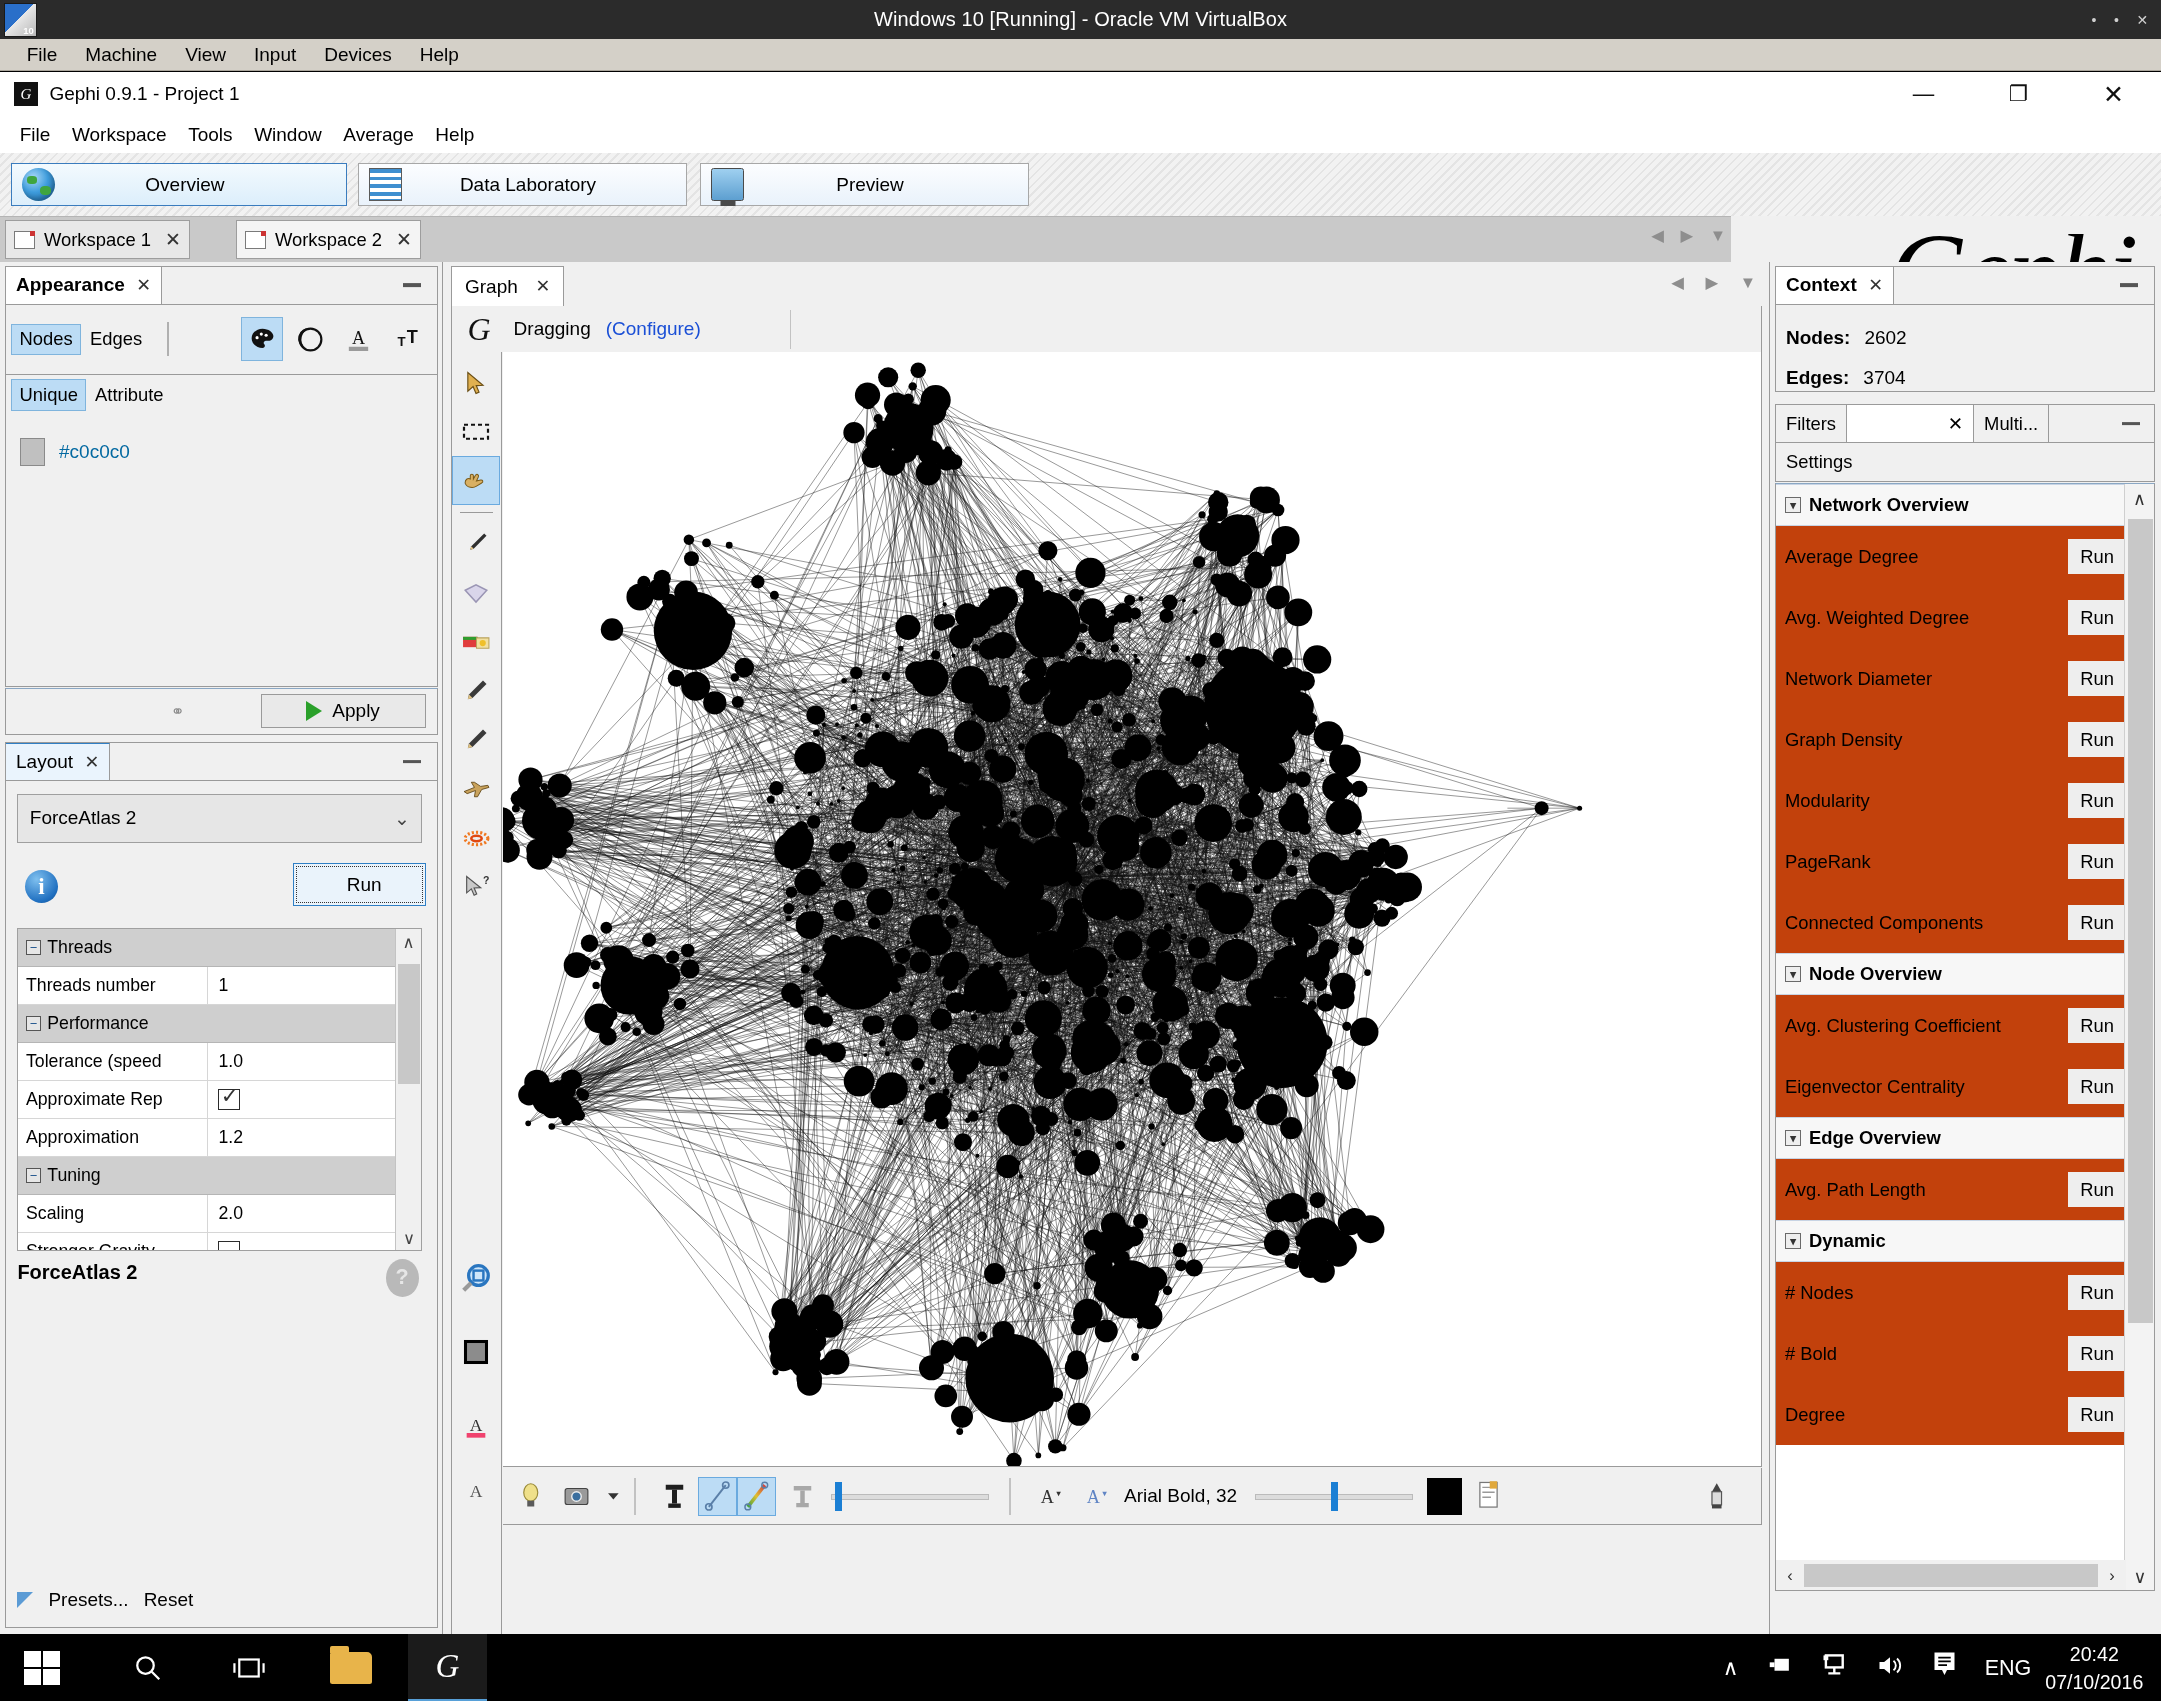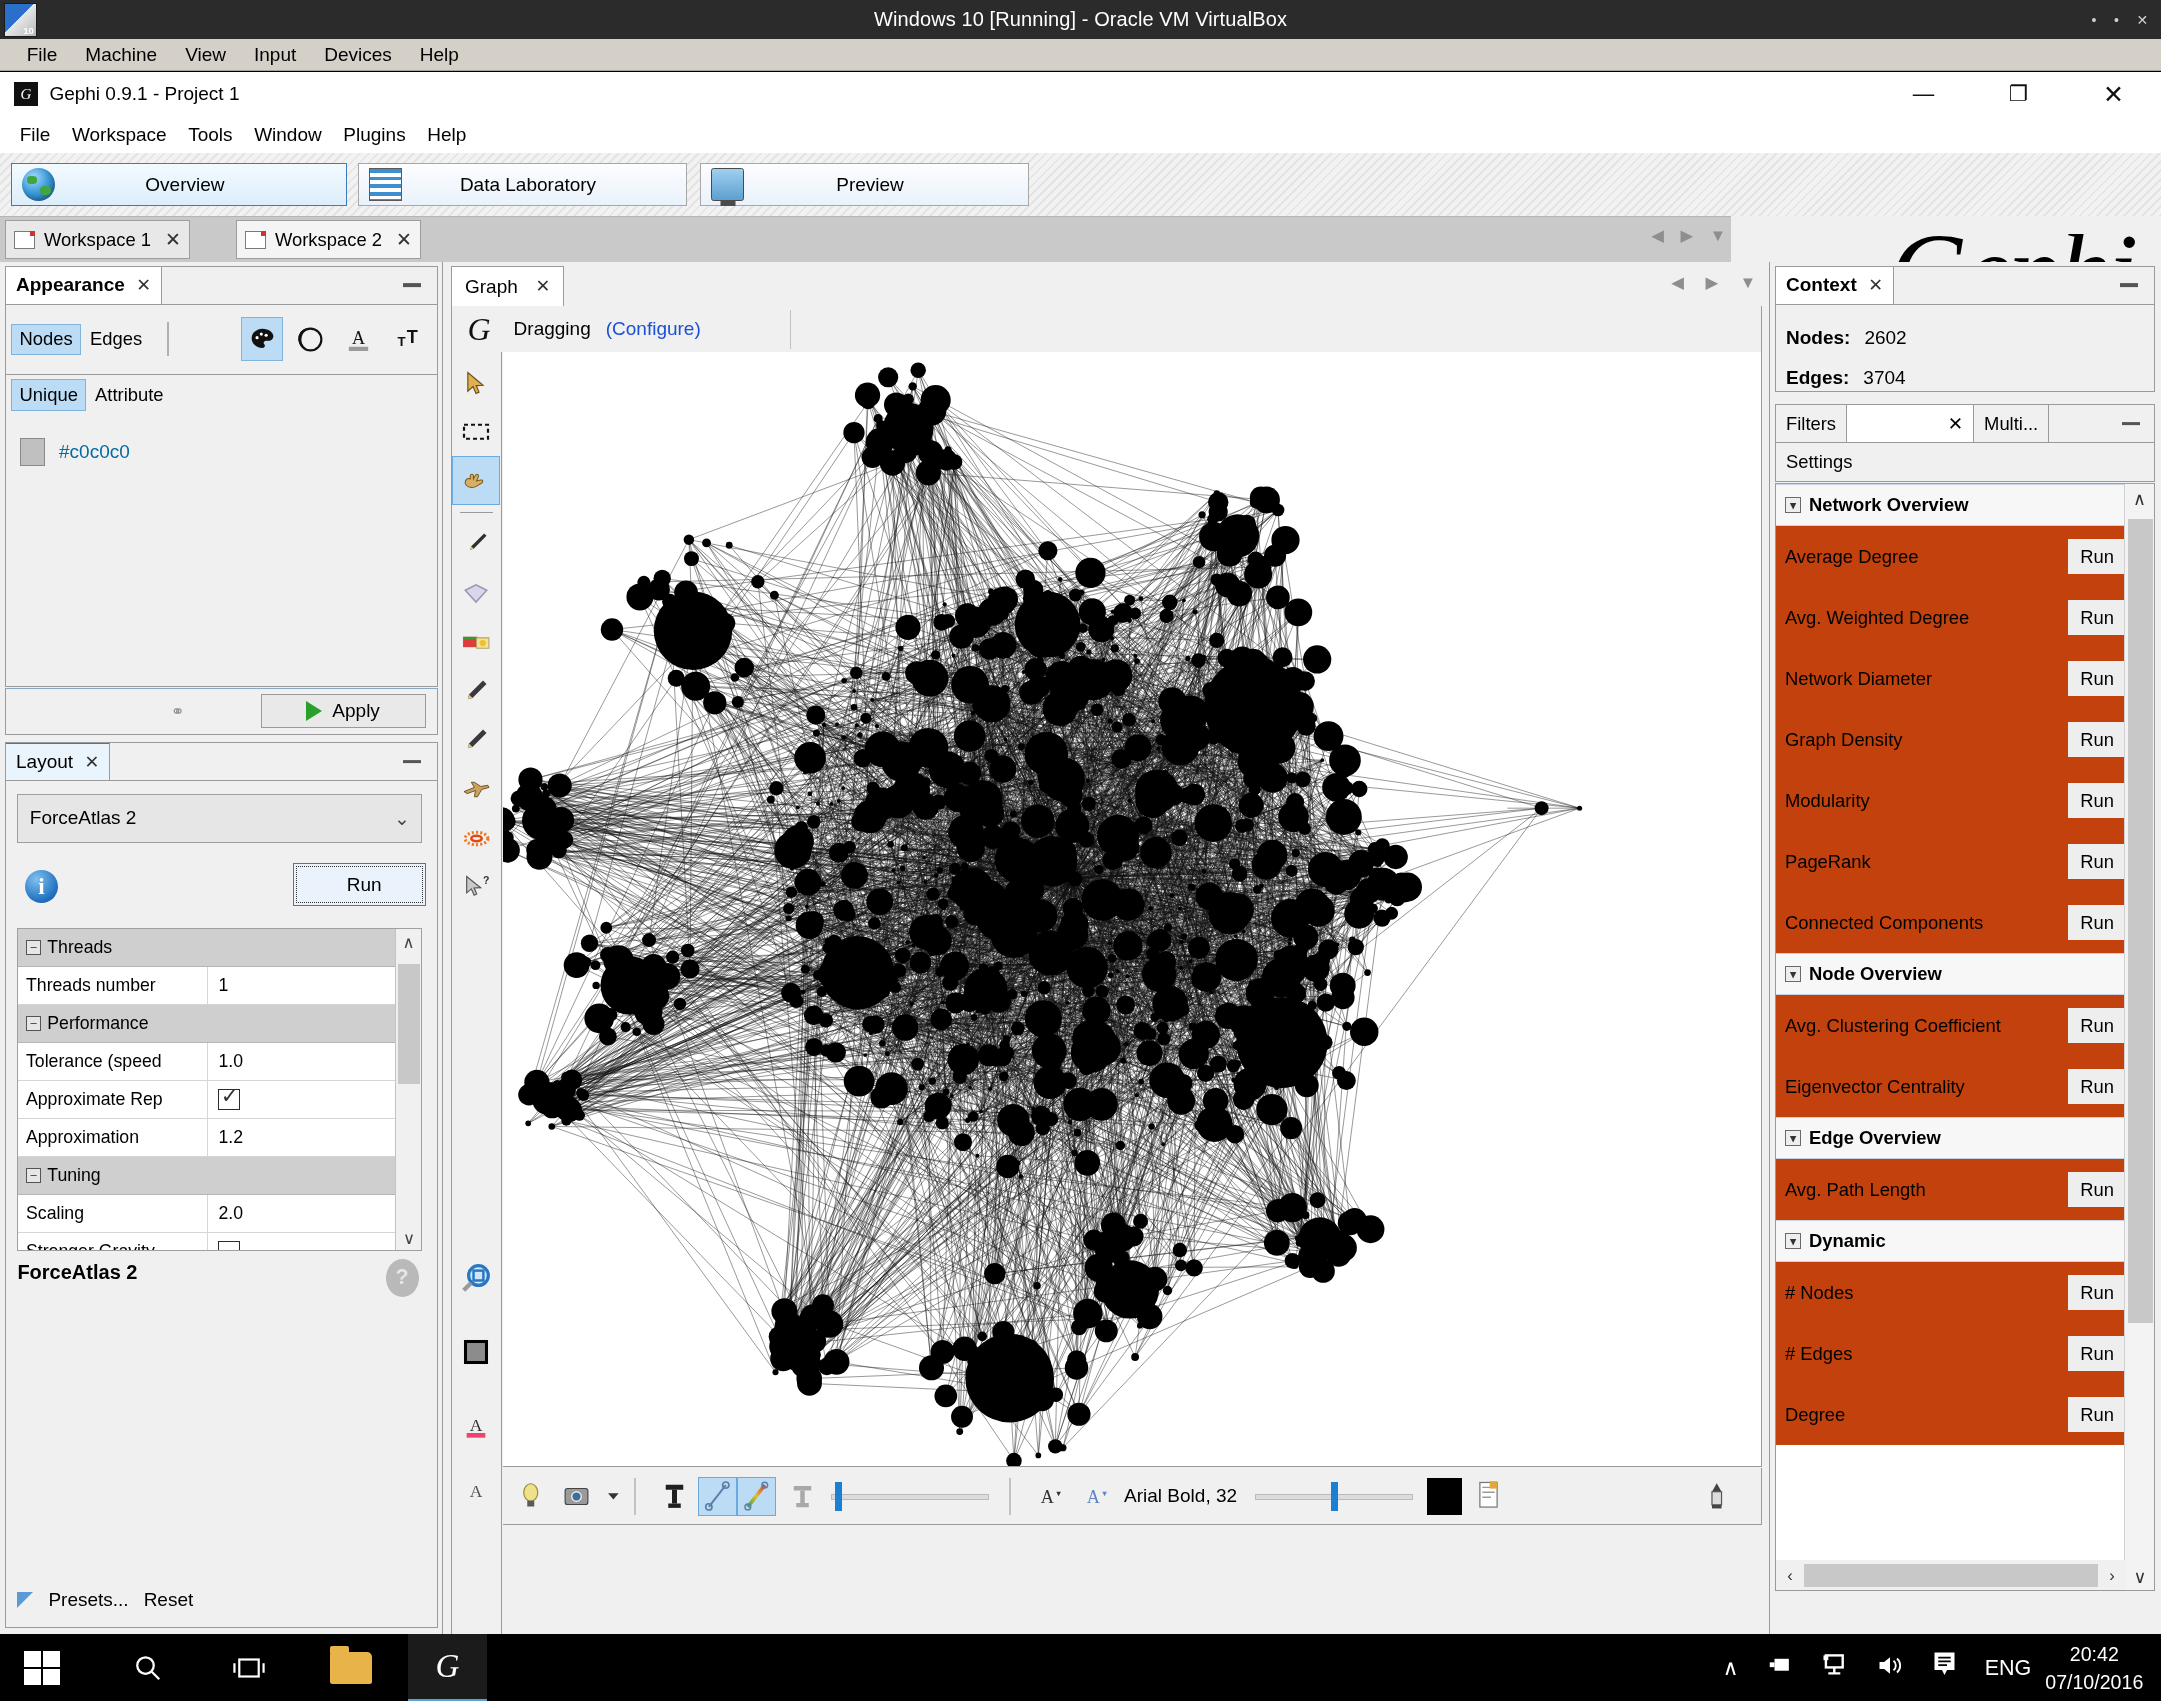--- a/index.html
+++ b/index.html
@@ -385,21 +385,21 @@
         <div>❐</div>
         <div class="close-g">✕</div>
       </div>
     </div>
 
     <div class="gephi-menubar">
       <div class="mi">File</div>
       <div class="mi">Workspace</div>
       <div class="mi">Tools</div>
       <div class="mi">Window</div>
-      <div class="mi">Plugins</div>
+      <div class="mi">Average</div>
       <div class="mi">Help</div>
     </div>
 
     <div class="modebar">
       <div class="modebtn sel" style="left:11.4px; width:336px;">
         <div class="ic globe-ic"></div>
         <div class="lb">Overview</div>
       </div>
       <div class="modebtn" style="left:358px; width:329px;">
         <div class="ic datalab-ic"></div>
@@ -1875,21 +1875,21 @@
                 </div>
                 <div class="fgrp">
                   <span class="box">▾</span>
                   <span>Dynamic</span>
                 </div>
                 <div class="frow">
                   <div class="k"># Nodes</div>
                   <div class="runb">Run</div>
                 </div>
                 <div class="frow">
-                  <div class="k"># Edges</div>
+                  <div class="k"># Bold</div>
                   <div class="runb">Run</div>
                 </div>
                 <div class="frow">
                   <div class="k">Degree</div>
                   <div class="runb">Run</div>
                 </div>
               </div>
             <div class="fl-scroll">
               <div class="arw">∧</div>
               <div class="thumb"></div>

